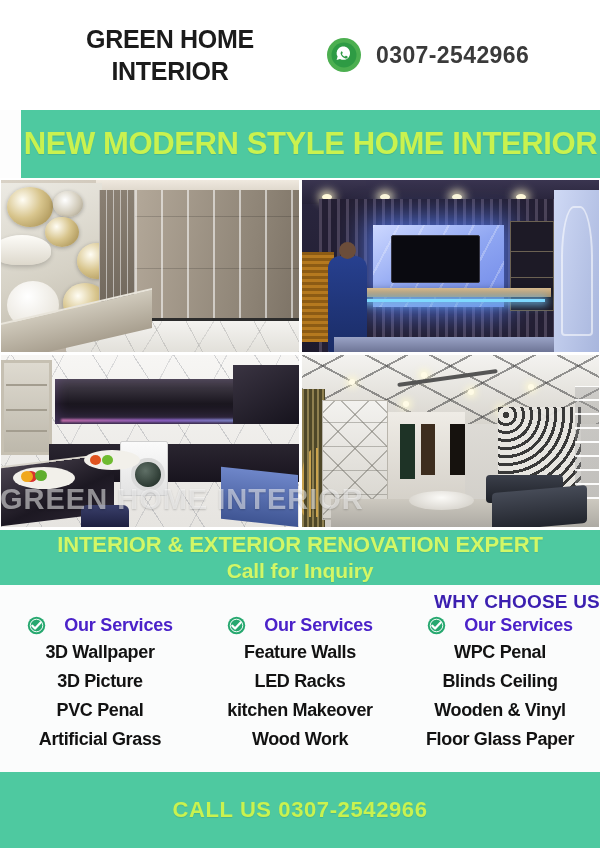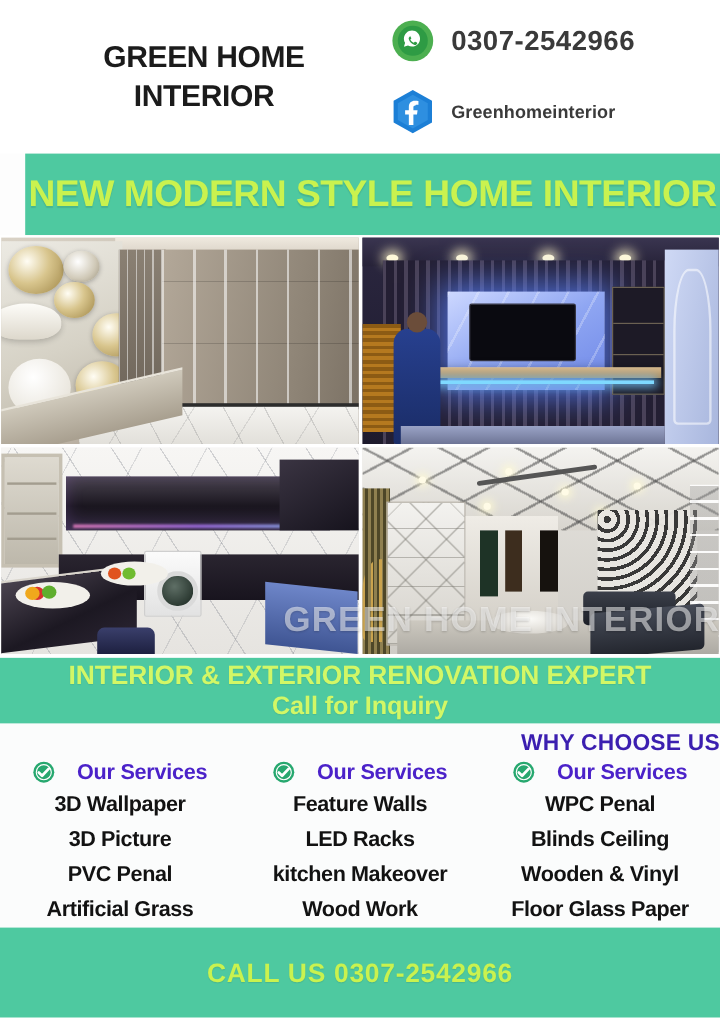--- a/index.html
+++ b/index.html
@@ -11,21 +11,21 @@
   }
   .poster {
     position: relative;
     width: 600px; height: 848px;
     background: #fdfdfd;
     display: flex; flex-direction: column;
   }
 
   
   .header {
-    height: 128px;
+    height: 110px;
     background: #ffffff;
     display: flex;
     align-items: center;
     padding: 0 18px 0 20px;
     flex: 0 0 auto;
   }
   .brand {
     width: 300px;
     text-align: center;
     color: #1b1b1b;
@@ -373,21 +373,21 @@
     border-radius:40% 40% 6px 6px;
   }
   .ph4 .flr{
     position:absolute; bottom:0; left:10%; right:0; height:16%;
     background: linear-gradient(#cdc9c0,#adaaa3);
   }
 
   
   .watermark {
     position:absolute; left:0; right:0; bottom:14px;
-    text-align:right; pointer-events:none;
+    text-align:left; pointer-events:none;
     font-size:29px; font-weight:800; letter-spacing:1px;
     color: rgba(255,255,255,.52);
     text-shadow: 0 1px 2px rgba(0,0,0,.18);
     white-space: nowrap;
     z-index: 5;
   }
   .wm-top{
     position:absolute; left:0; width:50%; bottom:58px;
     text-align:center; pointer-events:none;
     font-size:21px; font-weight:800; letter-spacing:1px;
@@ -480,28 +480,20 @@
     </div>
     <div class="contact">
       <div class="contact-row">
         <svg class="ic" width="36" height="36" viewBox="0 0 36 36">
           <circle cx="18" cy="18" r="17" fill="#4CAF50"></circle>
           <circle cx="18" cy="18" r="12.5" fill="#2E9B44"></circle>
           <path d="M12.6 11.4c2.6-2.6 6.9-2.6 9.5 0s2.6 6.9 0 9.5c-2.2 2.2-5.5 2.5-8.1 1l-3.4 1 1-3.3c-1.6-2.6-1.3-6 1-8.2z" fill="#ffffff"></path>
           <path d="M15.2 14.1c.3-.1.6 0 .8.3l.7 1.2c.1.2.1.5-.1.7l-.5.5c-.1.2-.2.4 0 .6.6 1 1.3 1.6 2.3 2.1.2.1.4.1.6-.1l.5-.5c.2-.2.5-.2.7-.1l1.2.7c.3.2.4.5.3.8-.3.9-1.3 1.4-2.2 1.2-2.3-.5-4.4-2.6-4.9-4.9-.2-.9.3-1.9 1.2-2.2z" fill="#2E9B44"></path>
         </svg>
         <span class="wa-num">0307-2542966</span>
-      </div>
-      <div class="contact-row">
-        <svg class="ic" width="36" height="38" viewBox="0 0 36 38">
-          <polygon points="18,1 34,10 34,28 18,37 2,28 2,10" fill="#1C7FD6"></polygon>
-          <polygon points="18,5 30.5,12 30.5,26 18,33 5.5,26 5.5,12" fill="#2E8FE0"></polygon>
-          <path d="M20.6 13.3h2.1V10.2c-.4-.05-1.6-.17-3-.17-3 0-5 1.85-5 5.25v2.55h-3.1v3.5h3.1v8.9h3.8v-8.9h3l.47-3.5h-3.47v-2.2c0-1 .28-1.7 1.7-1.7z" fill="#ffffff"></path>
-        </svg>
-        <span class="fb-name">Greenhomeinterior</span>
       </div>
     </div>
   </div>
 
   <div class="title-band">
     <h1>NEW MODERN STYLE HOME INTERIOR</h1>
   </div>
 
   <div class="collage">
 

